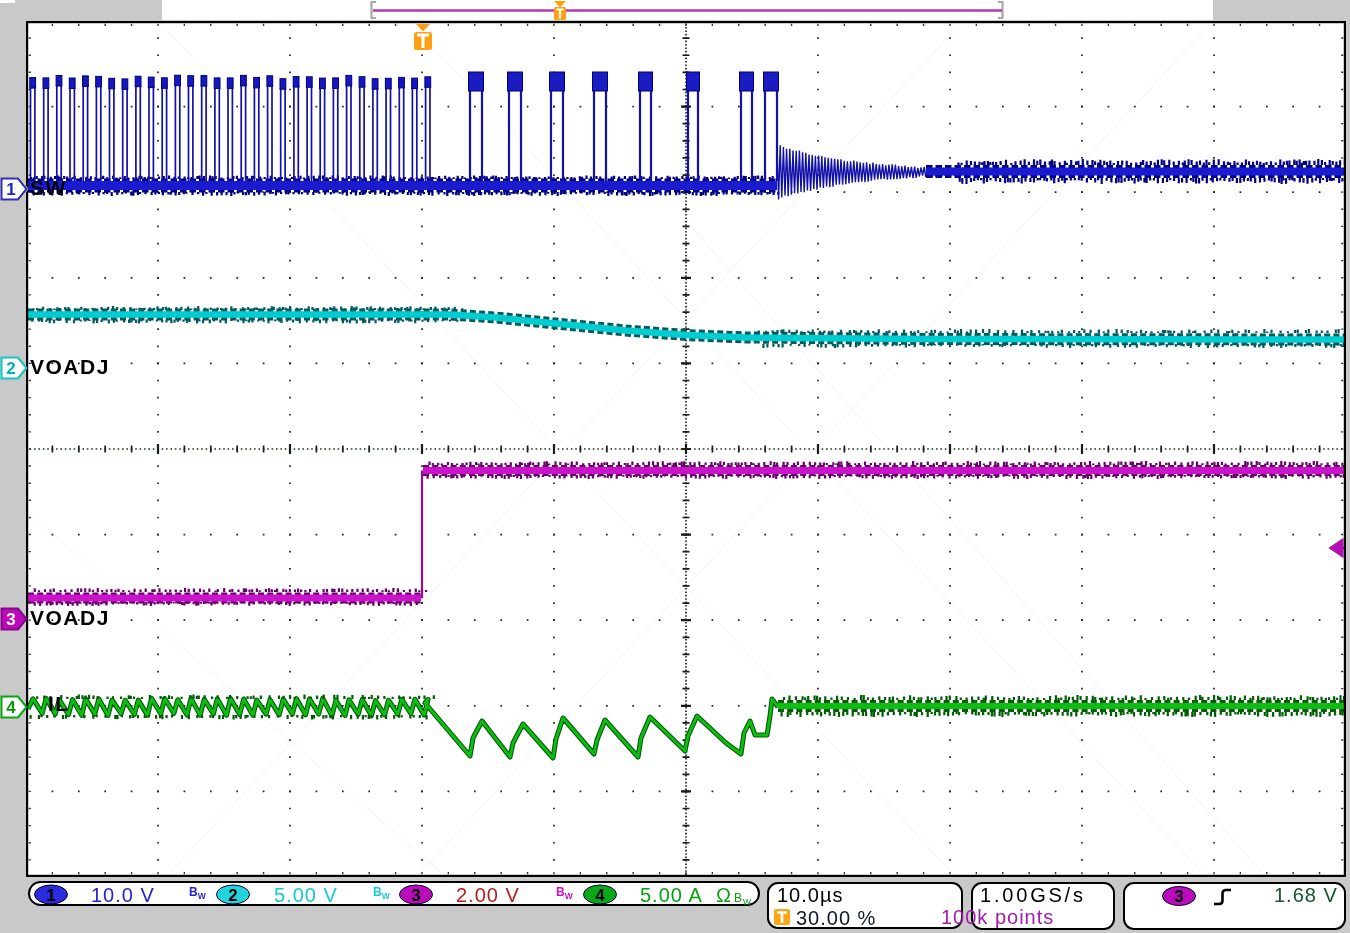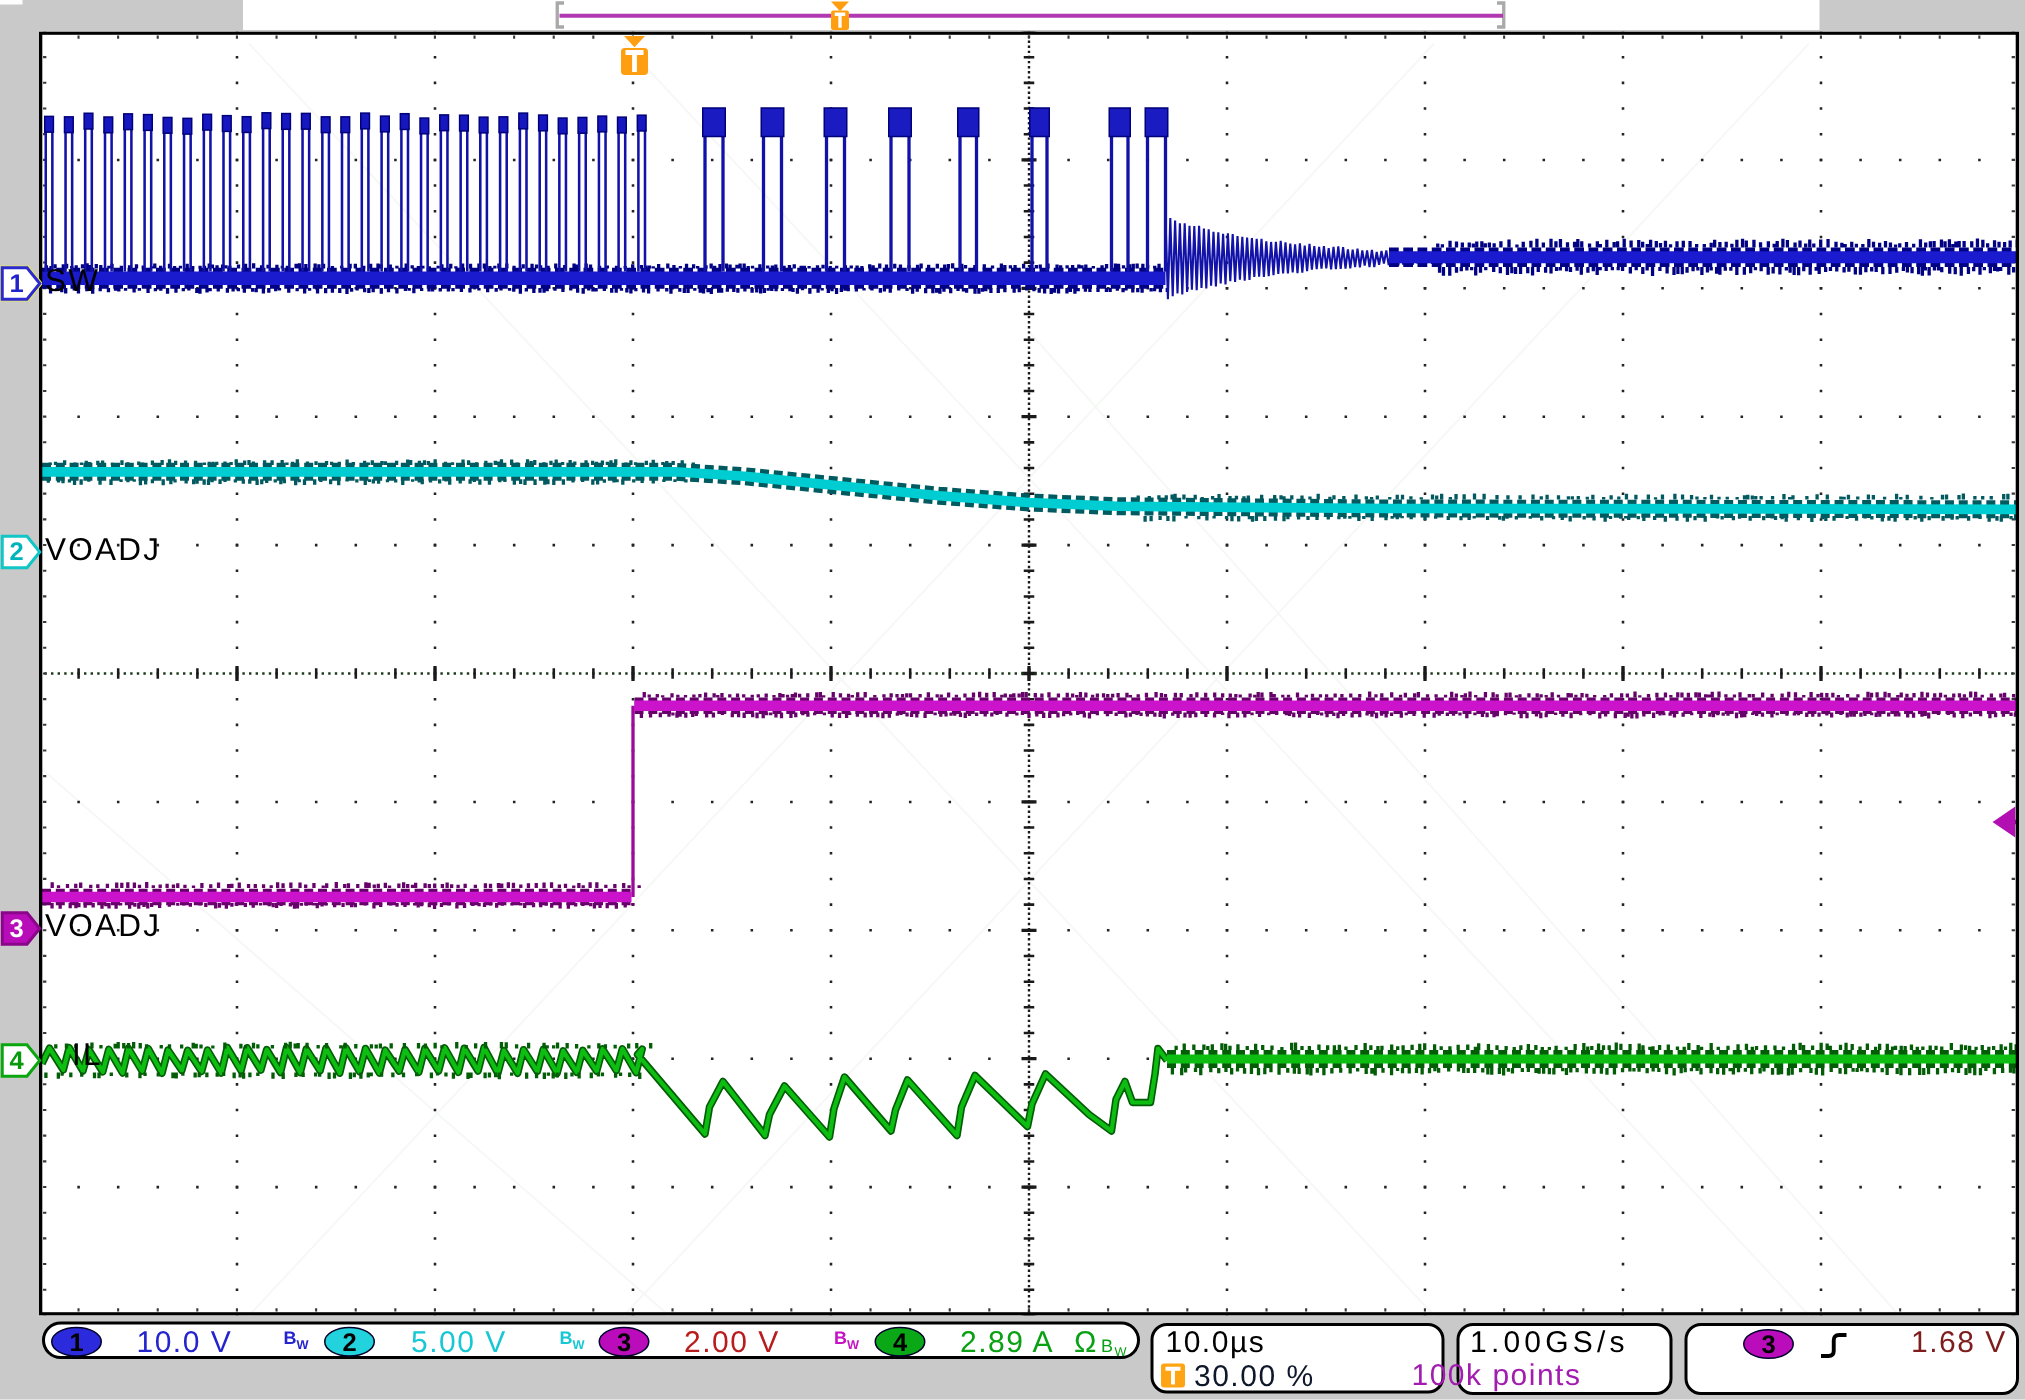--- a/index.html
+++ b/index.html
@@ -1,17 +1,17 @@
 <!DOCTYPE html>
 <html><head><meta charset="utf-8"><style>
 *{margin:0;padding:0;box-sizing:border-box}
 body{font-family:"Liberation Sans",sans-serif}
 .page{position:relative;width:1350px;height:933px;background:#c9c9c9;overflow:hidden;will-change:transform}
 .abs{position:absolute}
-.lbl{font-size:21px;font-weight:normal;color:#000;letter-spacing:1.5px}
+.lbl{font-size:21px;font-weight:bold;color:#000;letter-spacing:1.5px}
 .box{background:#fff;border:2px solid #000}
 .rv{font-size:20px;font-weight:normal;letter-spacing:1px;white-space:pre}
 .bw{font-size:12px;font-weight:bold}
 .bw span{font-size:8.5px;vertical-align:-3px}
 .bw2{font-size:12px;margin-left:2px}
 .bw2 span{font-size:8.5px;vertical-align:-3px}
 </style></head><body>
 <div class="page">
 
 <div class="abs" style="left:162px;top:0;width:1051px;height:20px;background:#fff"></div>
@@ -187,22 +187,22 @@
       <text x="600" y="23.5" font-size="17" font-weight="bold" fill="#000" text-anchor="middle">4</text>
 <ellipse cx="1179" cy="19" rx="16.5" ry="9.5" fill="#bb0cbb" stroke="#00002a" stroke-width="1"></ellipse>
       <text x="1179" y="25" font-size="17" font-weight="bold" fill="#000" text-anchor="middle">3</text>
 <path d="M1214 27 h5 q3.5 0 3.5 -3.5 v-7 q0 -3.5 3.5 -3.5 h5" stroke="#000" stroke-width="2.6" fill="none"></path>
 <rect x="774" y="32" width="16" height="16" rx="2" fill="#ffa413"></rect>
 <path d="M777 35.5 h10 M782 35.5 v10.5" stroke="#fff" stroke-width="2.6" fill="none"></path>
 </svg>
 <div class="abs rv" style="left:91px;top:884px;color:#2424cf">10.0 V</div>
 <div class="abs rv" style="left:274px;top:884px;color:#17c8d4">5.00 V</div>
 <div class="abs rv" style="left:456px;top:884px;color:#b91c1c">2.00 V</div>
-<div class="abs rv" style="left:640px;top:884px;color:#0aa013">2.89 A</div>
+<div class="abs rv" style="left:640px;top:884px;color:#0aa013">5.00 A</div>
 <div class="abs bw" style="left:189px;top:885px;color:#2424cf">B<span>W</span></div>
 <div class="abs bw" style="left:373px;top:885px;color:#17c8d4">B<span>W</span></div>
 <div class="abs bw" style="left:556px;top:885px;color:#c412c4">B<span>W</span></div>
 <div class="abs rv" style="left:716px;top:884px;color:#0aa013">Ω<span class="bw2">B<span>W</span></span></div>
 <div class="abs rv" style="left:777px;top:884px;color:#000">10.0µs</div>
 <div class="abs rv" style="left:796px;top:907px;color:#0f172a">30.00 %</div>
 <div class="abs rv" style="left:980px;top:884px;color:#000;letter-spacing:2.8px">1.00GS/s</div>
 <div class="abs rv" style="left:941px;top:906px;color:#a21caf">100k points</div>
-<div class="abs rv" style="left:1274px;top:884px;color:#7f1d1d">1.68 V</div>
+<div class="abs rv" style="left:1274px;top:884px;color:#14532d">1.68 V</div>
 </div>
 </body></html>

